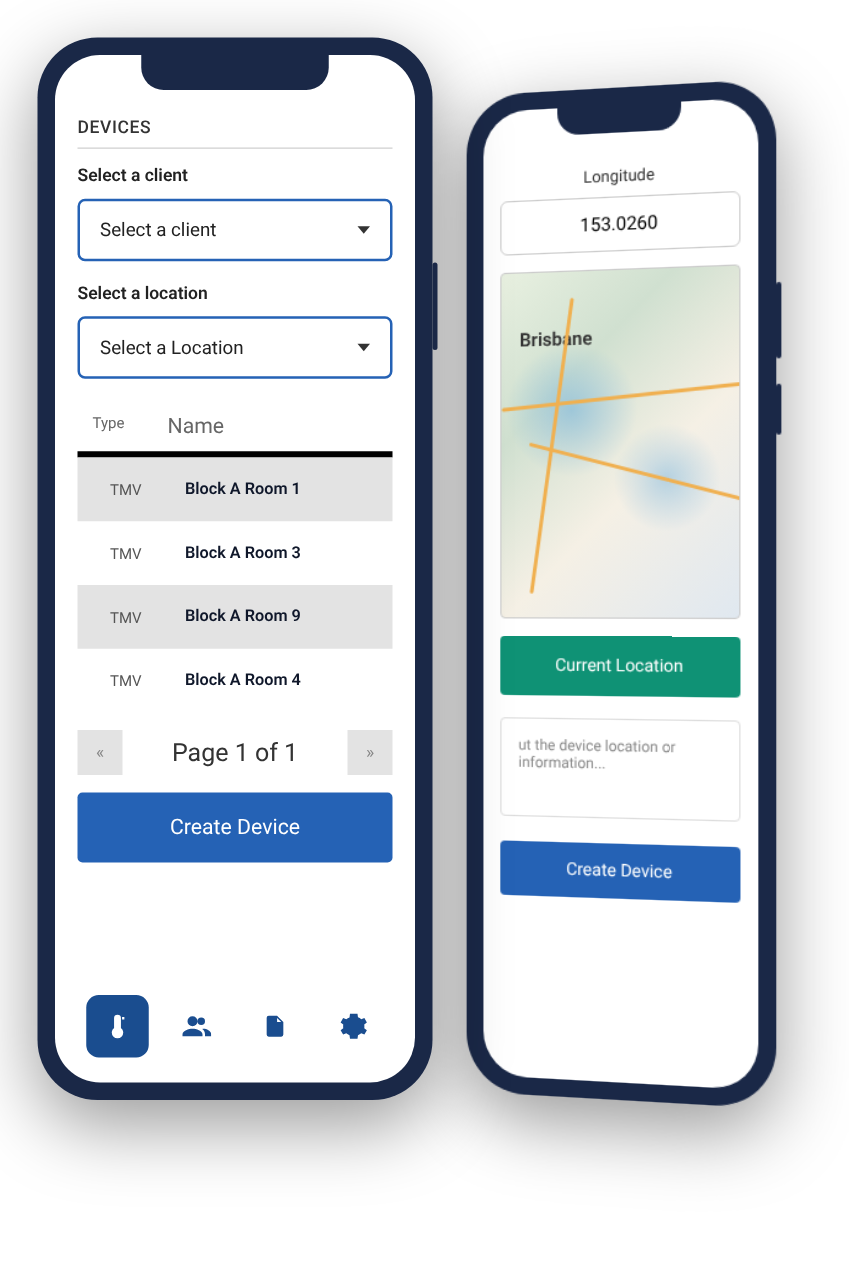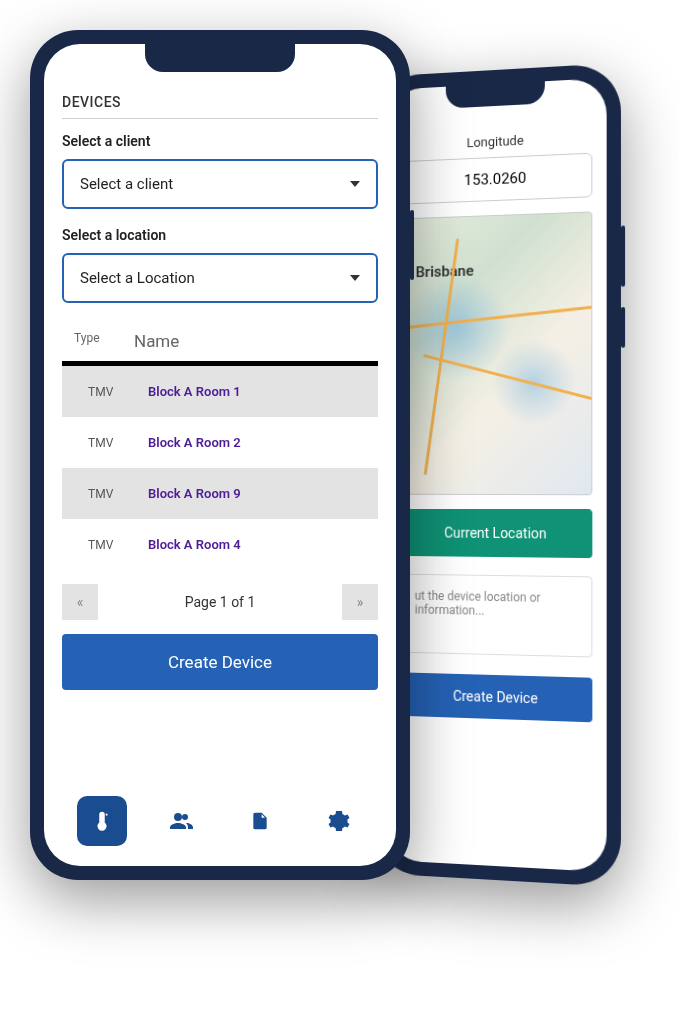--- a/index.html
+++ b/index.html
@@ -1,38 +1,38 @@
 <!DOCTYPE html>
 <html><head>
 <meta charset="utf-8">
 <style>
 *{box-sizing:border-box;margin:0;padding:0;font-family:-apple-system,BlinkMacSystemFont,"Segoe UI",Roboto,sans-serif}
 body{background:#fff;width:679px;height:1024px;position:relative;overflow:hidden}
 .phone{position:absolute;border-radius:48px;background:#1a2847;padding:14px;box-shadow:0 20px 60px rgba(0,0,0,0.4)}
 .phone-inner{background:#fff;border-radius:36px;overflow:hidden;position:relative;height:100%}
 .notch{position:absolute;top:0;left:50%;transform:translateX(-50%);width:150px;height:28px;background:#1a2847;border-radius:0 0 18px 18px;z-index:10}
-.phone-front{left:30px;top:30px;width:380px;height:850px;z-index:2}
+.phone-front{left:30px;top:30px;width:316px;height:850px;z-index:2}
 .phone-back{left:370px;top:70px;width:250px;height:810px;z-index:1;transform:perspective(1000px) rotateY(-8deg)}
 .phone-back .notch{width:100px;height:22px}
 .screen{padding:50px 18px 0;height:100%;display:flex;flex-direction:column}
 .section-title{font-size:14px;font-weight:500;color:#333;letter-spacing:0.5px;padding-bottom:8px;border-bottom:1px solid #d0d0d0;margin-bottom:14px}
 .label{font-size:14px;font-weight:600;color:#222;margin-bottom:10px}
 .select-box{border:2px solid #2562b5;border-radius:6px;padding:14px 16px;display:flex;justify-content:space-between;align-items:center;margin-bottom:18px;cursor:pointer}
 .select-text{font-size:15px;color:#222}
 .caret{width:0;height:0;border-left:5px solid transparent;border-right:5px solid transparent;border-top:6px solid #333}
 .table-header{display:flex;padding:10px 12px;border-bottom:5px solid #000000}
 .col-type{width:60px;font-size:12px;color:#666}
 .col-name{flex:1;font-size:17px;color:#666}
 .table-row{display:flex;padding:18px 26px;align-items:center}
 .table-row.odd{background:#e3e3e3}
 .row-type{width:60px;font-size:12px;color:#555}
-.row-name{flex:1;font-size:13px;font-weight:600;color:#4c1d95}
+.row-name{flex:1;font-size:13px;font-weight:600;color:#0f172a}
 .pagination{display:flex;align-items:center;justify-content:space-between;margin:14px 0}
 .page-btn{width:36px;height:36px;background:#e3e3e3;display:flex;align-items:center;justify-content:center;color:#888;font-size:14px;cursor:pointer}
-.page-text{font-size:14px;color:#333}
+.page-text{font-size:20px;color:#333}
 .primary-btn{background:#2562b5;color:#fff;text-align:center;padding:18px;font-size:17px;border-radius:4px;cursor:pointer;margin-bottom:16px}
 .bottom-nav{display:flex;justify-content:space-around;align-items:center;padding:10px 0 20px;margin-top:auto}
 .nav-item{display:flex;align-items:center;justify-content:center;width:50px;height:50px;border-radius:10px}
 .nav-item.active{background:#1a4d8f}
 .screen-back{padding:50px 14px 0;height:100%;display:flex;flex-direction:column}
 .lon-label{font-size:13px;text-align:center;margin-bottom:8px;color:#333}
 .lon-box{border:1px solid #ccc;border-radius:6px;padding:12px;text-align:center;font-size:15px;margin-bottom:14px}
 .map{height:280px;background:linear-gradient(135deg,#e8f0e0 0%,#d0e0d0 30%,#f5f0e5 60%,#e0e8f0 100%);border:1px solid #ccc;border-radius:4px;position:relative;overflow:hidden;margin-bottom:14px}
 .map::before{content:"";position:absolute;inset:0;background:radial-gradient(circle at 30% 40%,rgba(120,180,220,0.6) 0%,transparent 25%),radial-gradient(circle at 70% 60%,rgba(120,180,220,0.5) 0%,transparent 20%)}
 .map-label{position:absolute;top:45px;left:15px;font-size:15px;font-weight:600;color:#333}
@@ -88,21 +88,21 @@
       <div class="table-header">
         <div class="col-type">Type</div>
         <div class="col-name">Name</div>
       </div>
       <div class="table-row odd">
         <div class="row-type">TMV</div>
         <div class="row-name">Block A Room 1</div>
       </div>
       <div class="table-row">
         <div class="row-type">TMV</div>
-        <div class="row-name">Block A Room 2</div>
+        <div class="row-name">Block A Room 3</div>
       </div>
       <div class="table-row odd">
         <div class="row-type">TMV</div>
         <div class="row-name">Block A Room 9</div>
       </div>
       <div class="table-row">
         <div class="row-type">TMV</div>
         <div class="row-name">Block A Room 4</div>
       </div>
 

